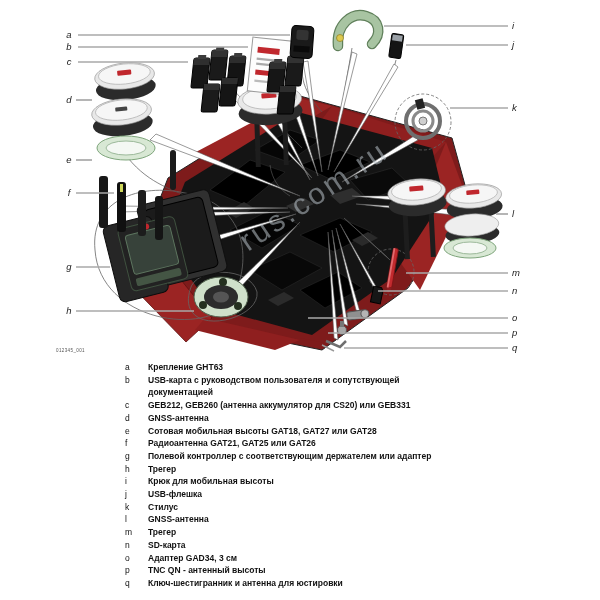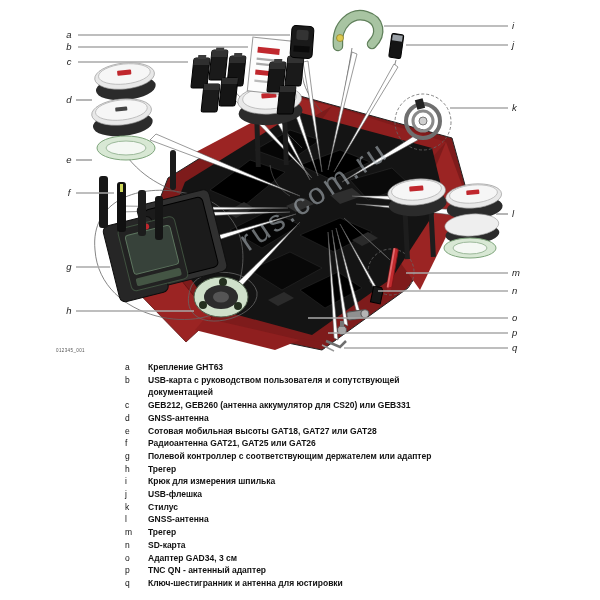--- a/index.html
+++ b/index.html
@@ -342,21 +342,21 @@
     <div class="legend-row">
         <span class="legend-letter">g</span>
         <span class="legend-text">Полевой контроллер с соответствующим держателем или адаптер</span>
       </div>
     <div class="legend-row">
         <span class="legend-letter">h</span>
         <span class="legend-text">Трегер</span>
       </div>
     <div class="legend-row">
         <span class="legend-letter">i</span>
-        <span class="legend-text">Крюк для измерения шпилька</span>
+        <span class="legend-text">Крюк для мобильная высоты</span>
       </div>
     <div class="legend-row">
         <span class="legend-letter">j</span>
         <span class="legend-text">USB-флешка</span>
       </div>
     <div class="legend-row">
         <span class="legend-letter">k</span>
         <span class="legend-text">Стилус</span>
       </div>
     <div class="legend-row">
@@ -370,20 +370,20 @@
     <div class="legend-row">
         <span class="legend-letter">n</span>
         <span class="legend-text">SD-карта</span>
       </div>
     <div class="legend-row">
         <span class="legend-letter">o</span>
         <span class="legend-text">Адаптер GAD34, 3 см</span>
       </div>
     <div class="legend-row">
         <span class="legend-letter">p</span>
-        <span class="legend-text">TNC QN - антенный адаптер</span>
+        <span class="legend-text">TNC QN - антенный высоты</span>
       </div>
     <div class="legend-row">
         <span class="legend-letter">q</span>
         <span class="legend-text">Ключ-шестигранник и антенна для юстировки</span>
       </div>
   </div>
 </div>
 
 </body></html>

